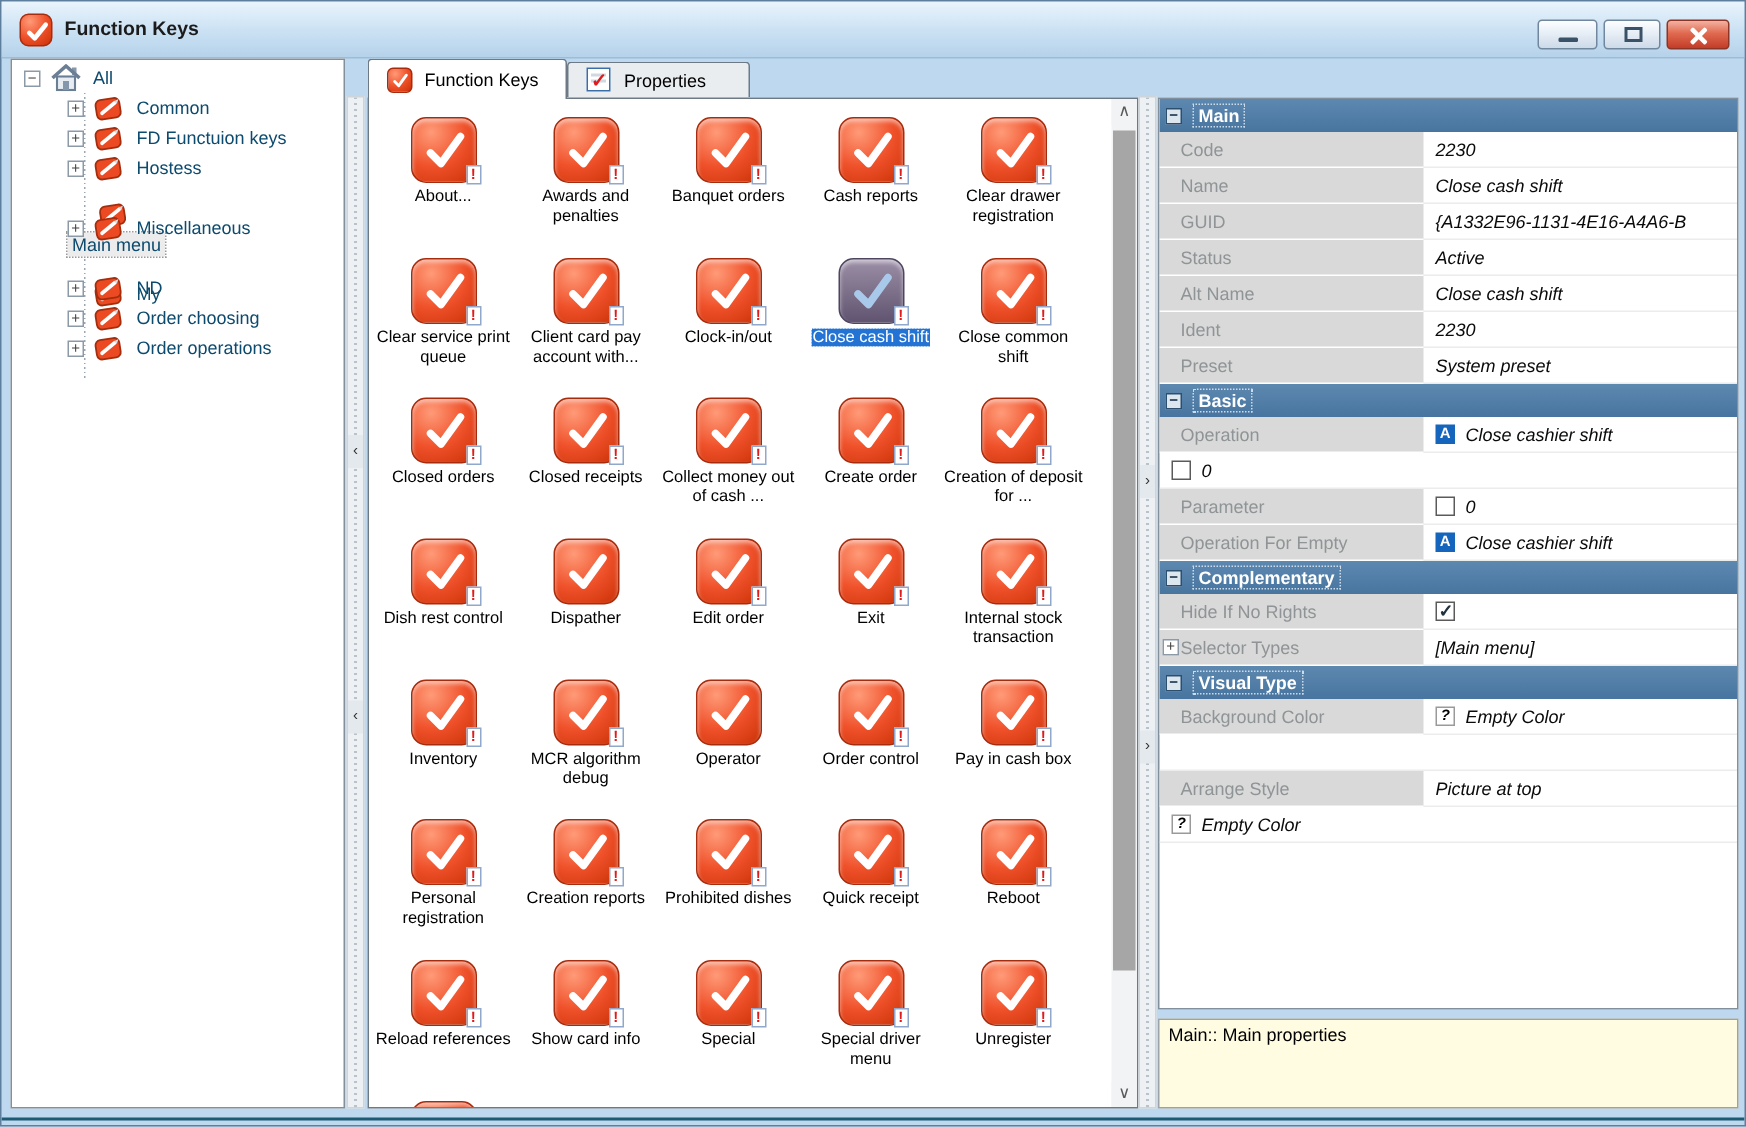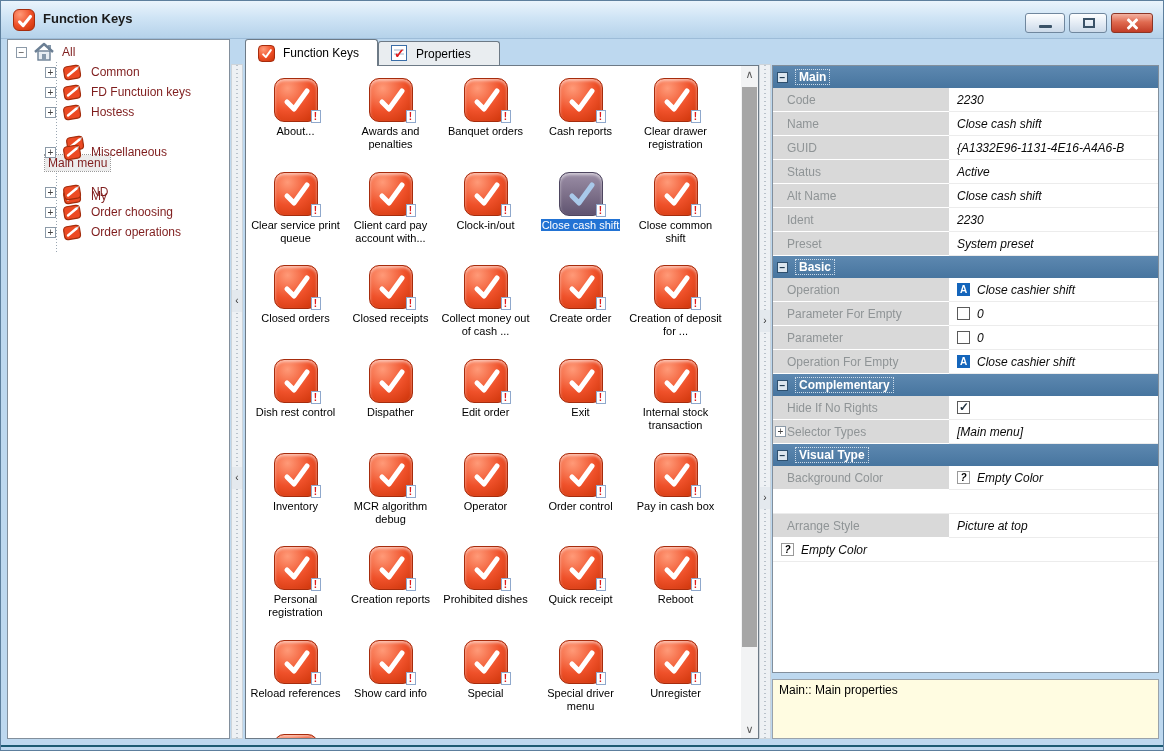--- a/index.html
+++ b/index.html
@@ -39,21 +39,21 @@
            text-align:center; line-height:11px; }
   .mini-check { width:100%; height:100%; border-radius:4px;
             background:radial-gradient(circle at 30% 22%, #ff9a78, #ef512a 52%, #cd3409 95%);
             border:1px solid #a62c0d; position:relative; }
   .mini-check svg { position:absolute; left:1px; top:1px; }
 
   
   .tree-panel { position:absolute; left:6px; top:38px; width:223px; height:700px;
                 background:#fff; border:1px solid #828f9c; overflow:hidden; }
   .tree-row { position:absolute; height:20px; display:flex; align-items:center; cursor:default; }
-  .tree-row .label { font-size:12px; color:#7f1d1d; padding:1px 3px; white-space:nowrap; }
+  .tree-row .label { font-size:12px; color:#0c4a6e; padding:1px 3px; white-space:nowrap; }
   .tree-row.selected .label { background:#ececec; outline:1px dotted #9a9a9a; }
   .expander { width:11px; height:11px; border:1px solid #8c9aa8; background:#fff; position:relative;
               flex:0 0 11px; margin-right:6px; cursor:pointer; font-size:10px; line-height:9px;
               text-align:center; color:#444; }
   .expander.none { visibility:hidden; }
   .tree-ic { width:22px; height:20px; margin-right:4px; flex:0 0 22px; }
   .tree-line-v { position:absolute; width:1px;
       background:repeating-linear-gradient(to bottom,#9aa6b2 0 1px, transparent 1px 3px); }
 
   
@@ -667,23 +667,20 @@
       <div class="prow">
         <div class="plabel">
           <span>Operation</span>
         </div>
         <div class="pvalue">
           <span class="vic a">A</span>
           <span>Close cashier shift</span>
         </div>
       </div>
       <div class="prow">
-        <div class="plabel">
-          <span>Parameter For Empty</span>
-        </div>
         <div class="pvalue">
           <span class="vic cb"></span>
           <span>0</span>
         </div>
       </div>
       <div class="prow">
         <div class="plabel">
           <span>Parameter</span>
         </div>
         <div class="pvalue">

